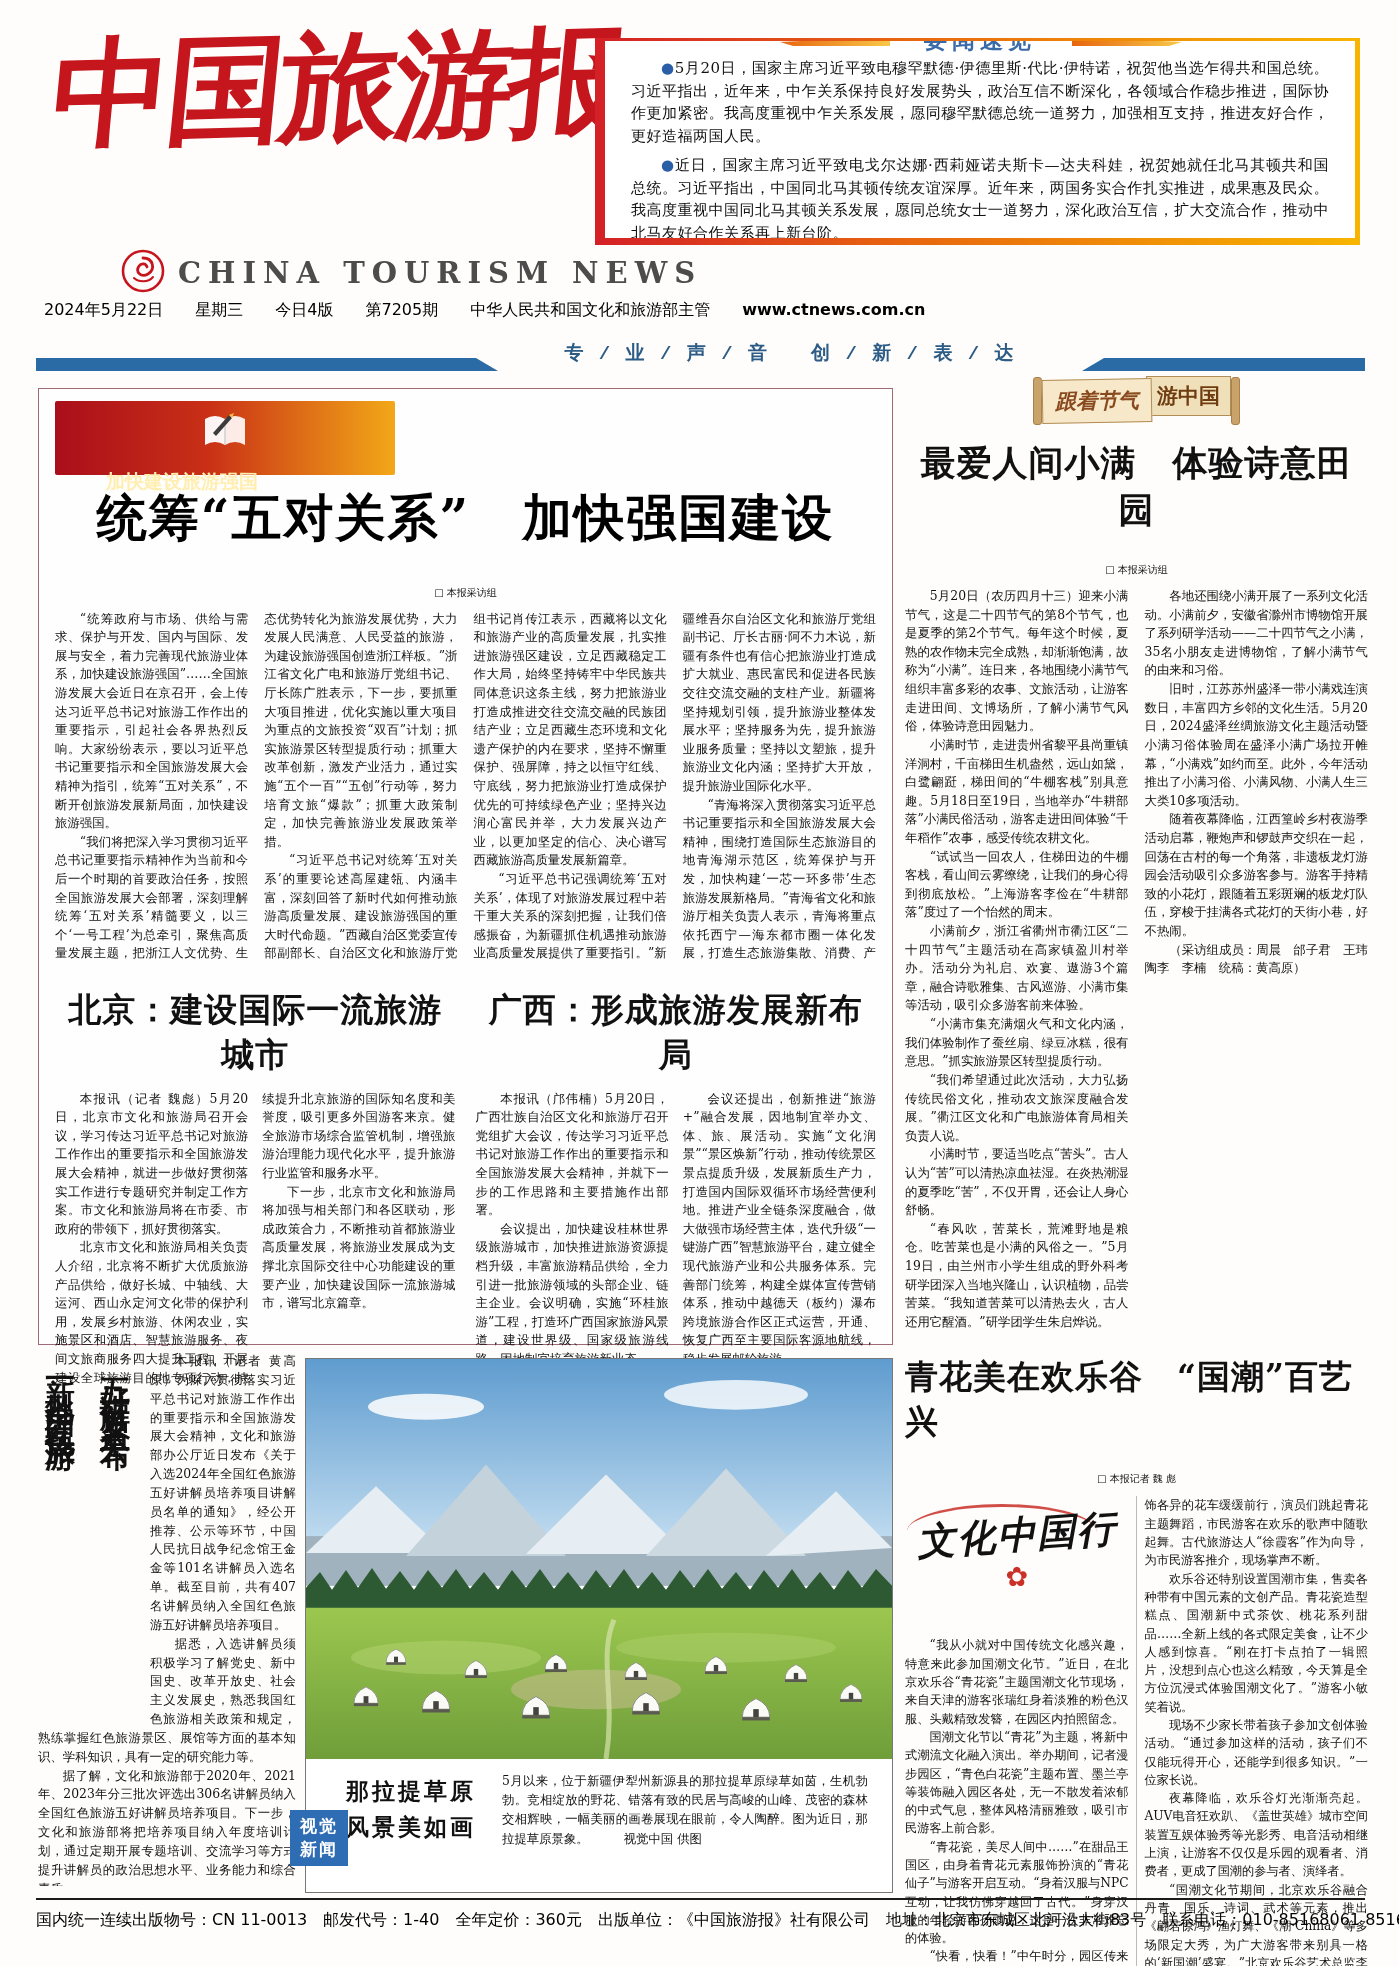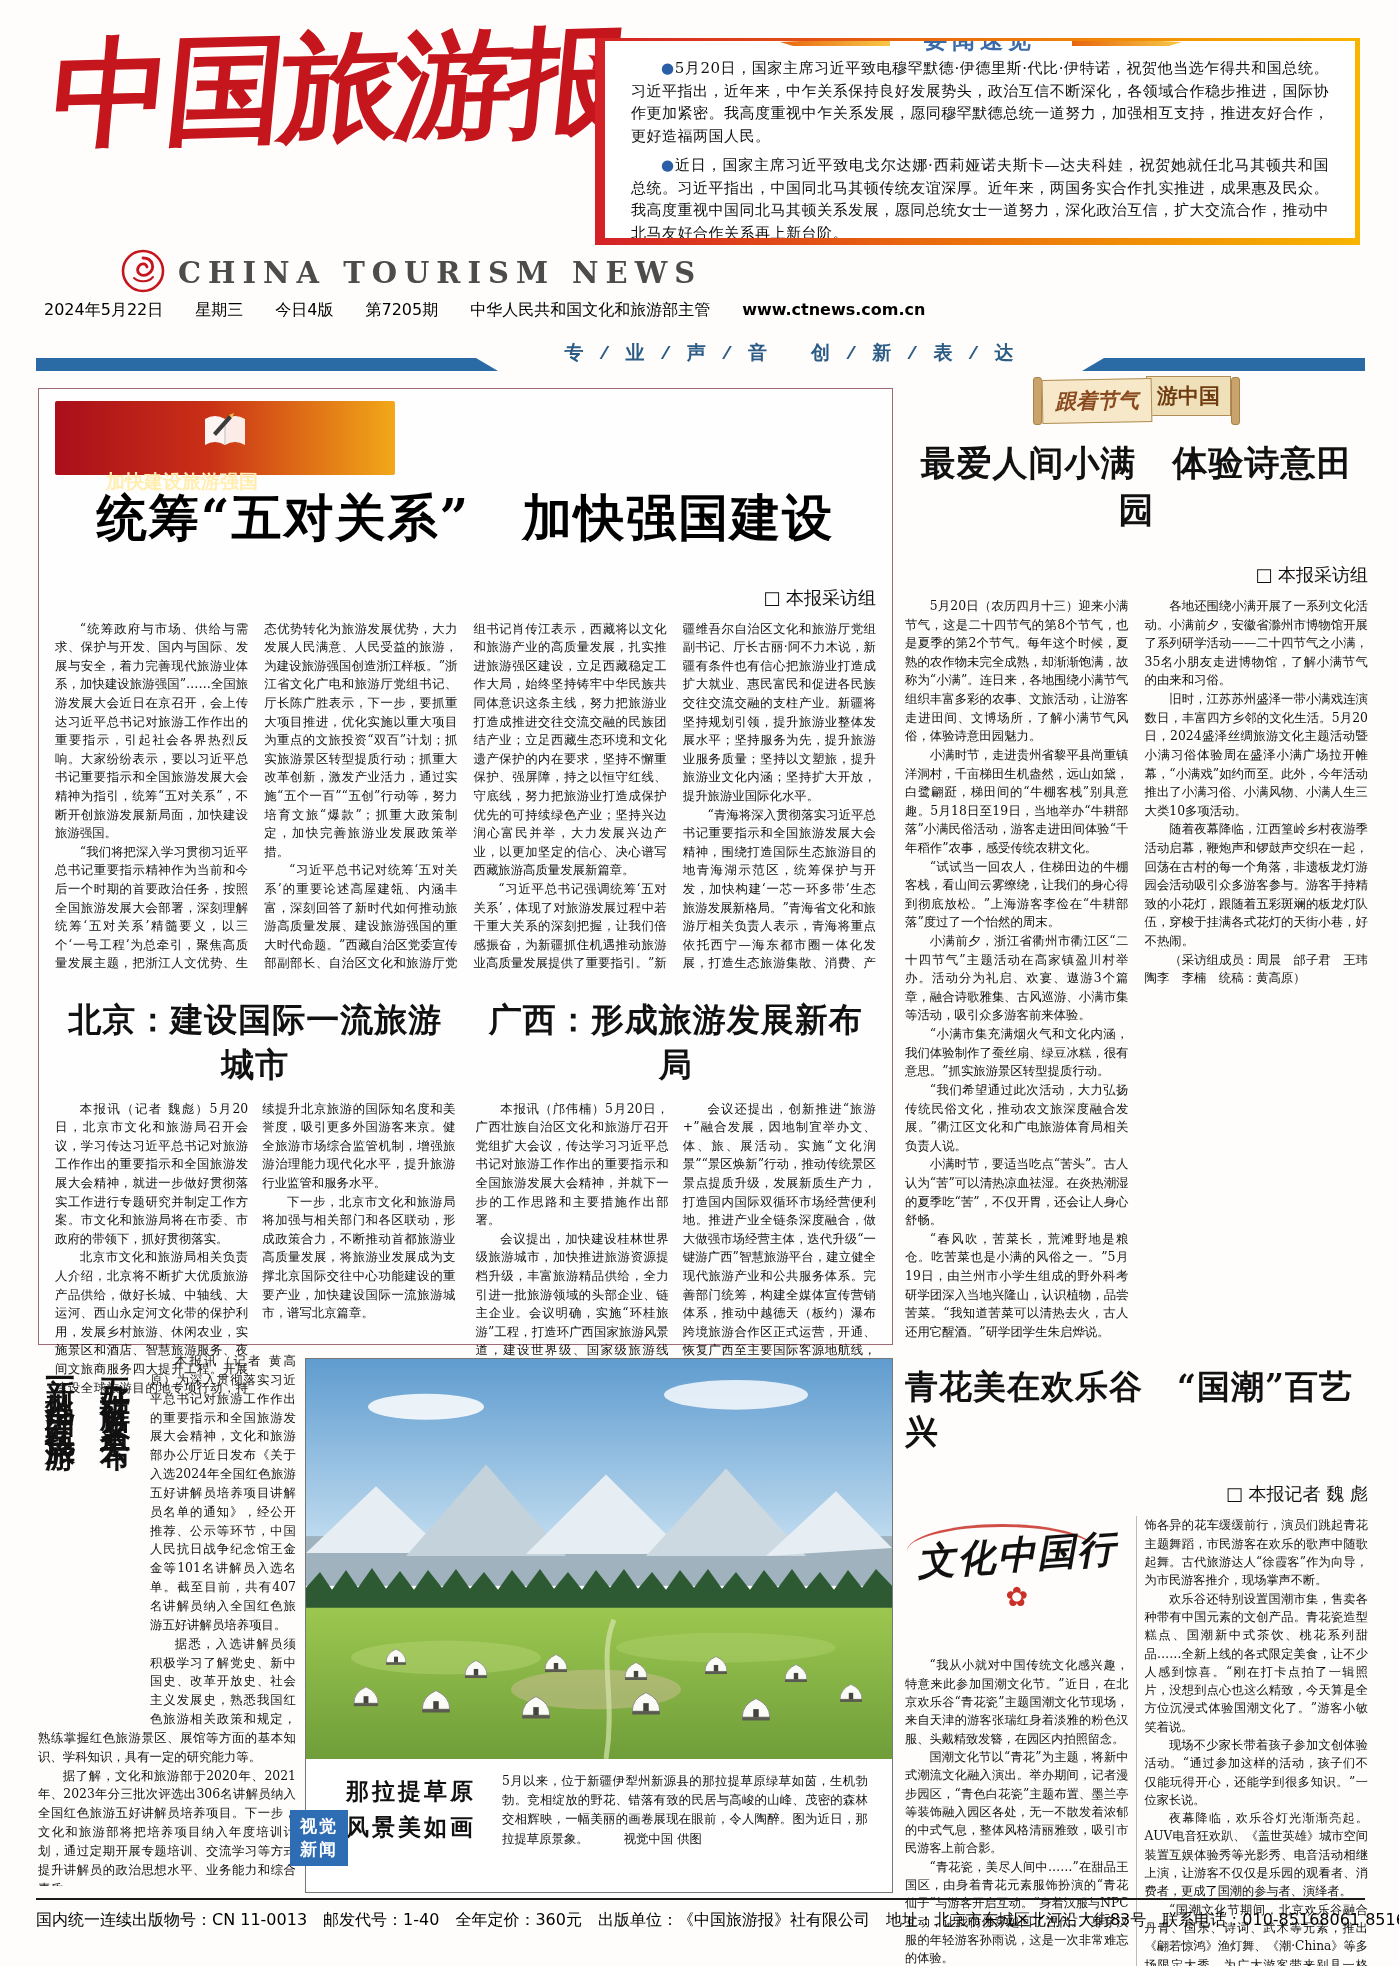--- a/index.html
+++ b/index.html
@@ -59,21 +59,21 @@
   
   .main-block{left:38px;top:388px;width:855px;height:957px;
     border:1px solid #a06a74;box-sizing:border-box;padding:12px 16px;background:#fffefe;}
   .lead-badge{width:340px;height:74px;display:flex;align-items:center;gap:10px;
     background:linear-gradient(90deg,#aa0e1b 0%,#c93016 45%,#f2a818 100%);
     padding:6px 12px;box-sizing:border-box;border-radius:2px;flex-direction:column;}
   .lead-badge .txt1{font-size:19px;font-weight:bold;color:#ffeeb0;line-height:1.35;}
   .lead-badge .txt2{font-size:17px;font-weight:bold;color:#ffffff;line-height:1.35;}
   .main-headline{margin-top:10px;text-align:center;font-size:50px;font-weight:900;
     letter-spacing:2px;color:#000;}
-  .byline{text-align:right;font-size:18px;margin:14px 0 10px 0;}
+  .byline{text-align:center;font-size:10px;margin:14px 0 10px 0;}
   .body-cols{column-fill:auto;overflow:hidden;}
   .body-cols p{margin:0;text-indent:2em;text-align:justify;
     font-size:12.4px;line-height:1.5;}
   .main-cols{column-count:4;column-gap:16px;height:360px;}
   .sub-row{display:flex;gap:20px;margin-top:14px;}
   .sub-article{width:50%;}
   .sub-headline{text-align:center;font-size:33px;font-weight:900;letter-spacing:1px;margin:4px 0 12px 0;}
   .sub-cols{column-count:2;column-gap:14px;height:300px;}
 
   

